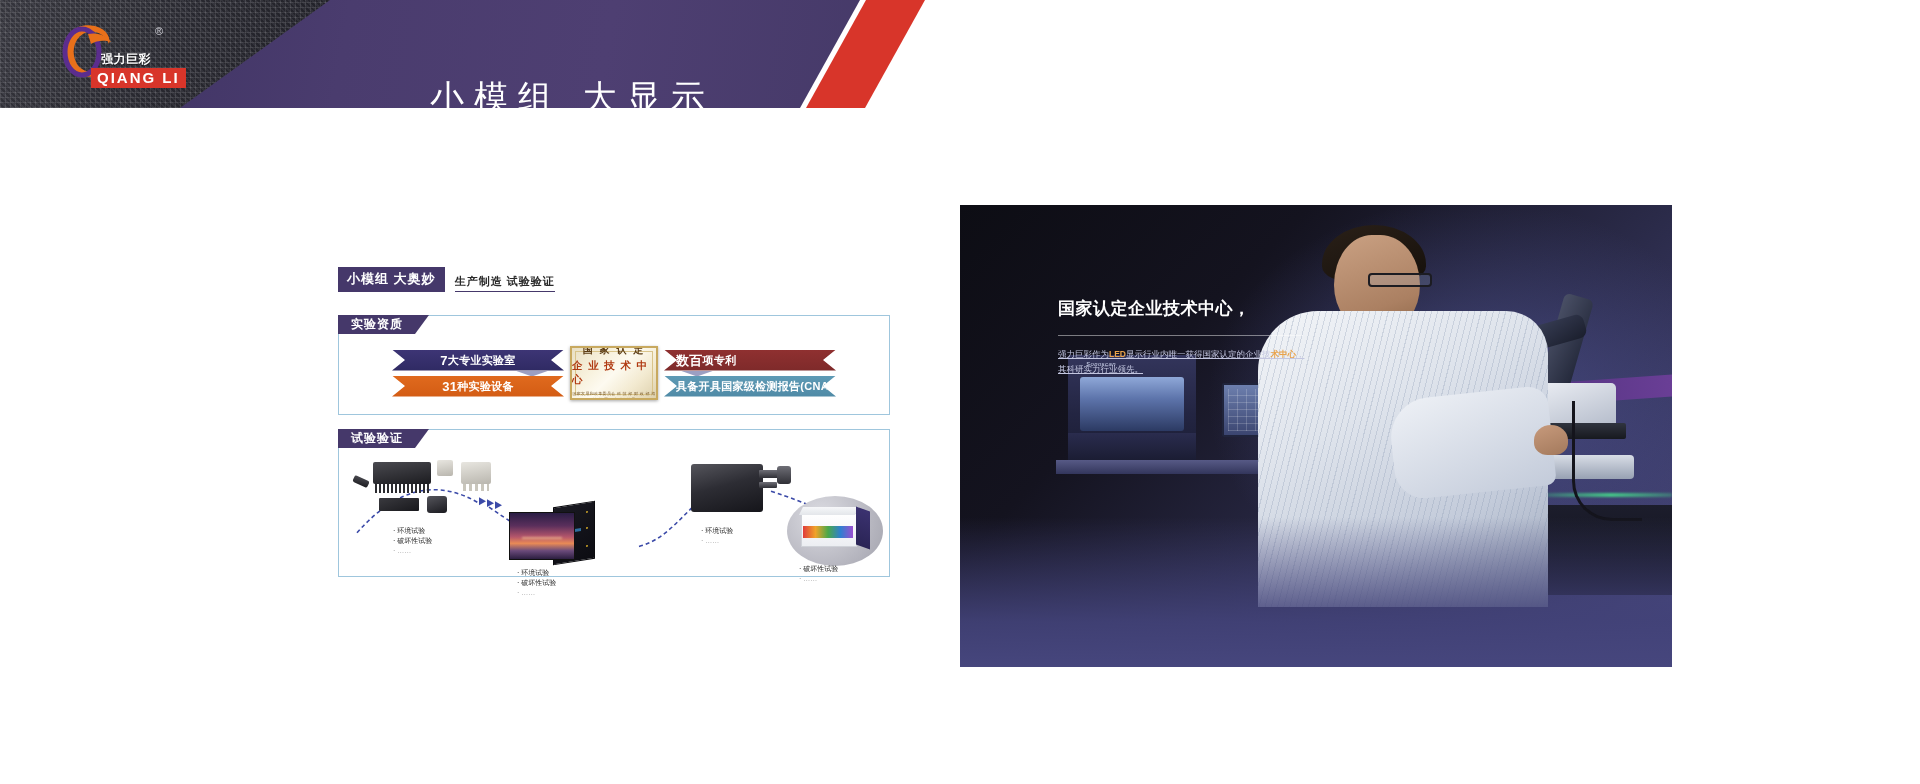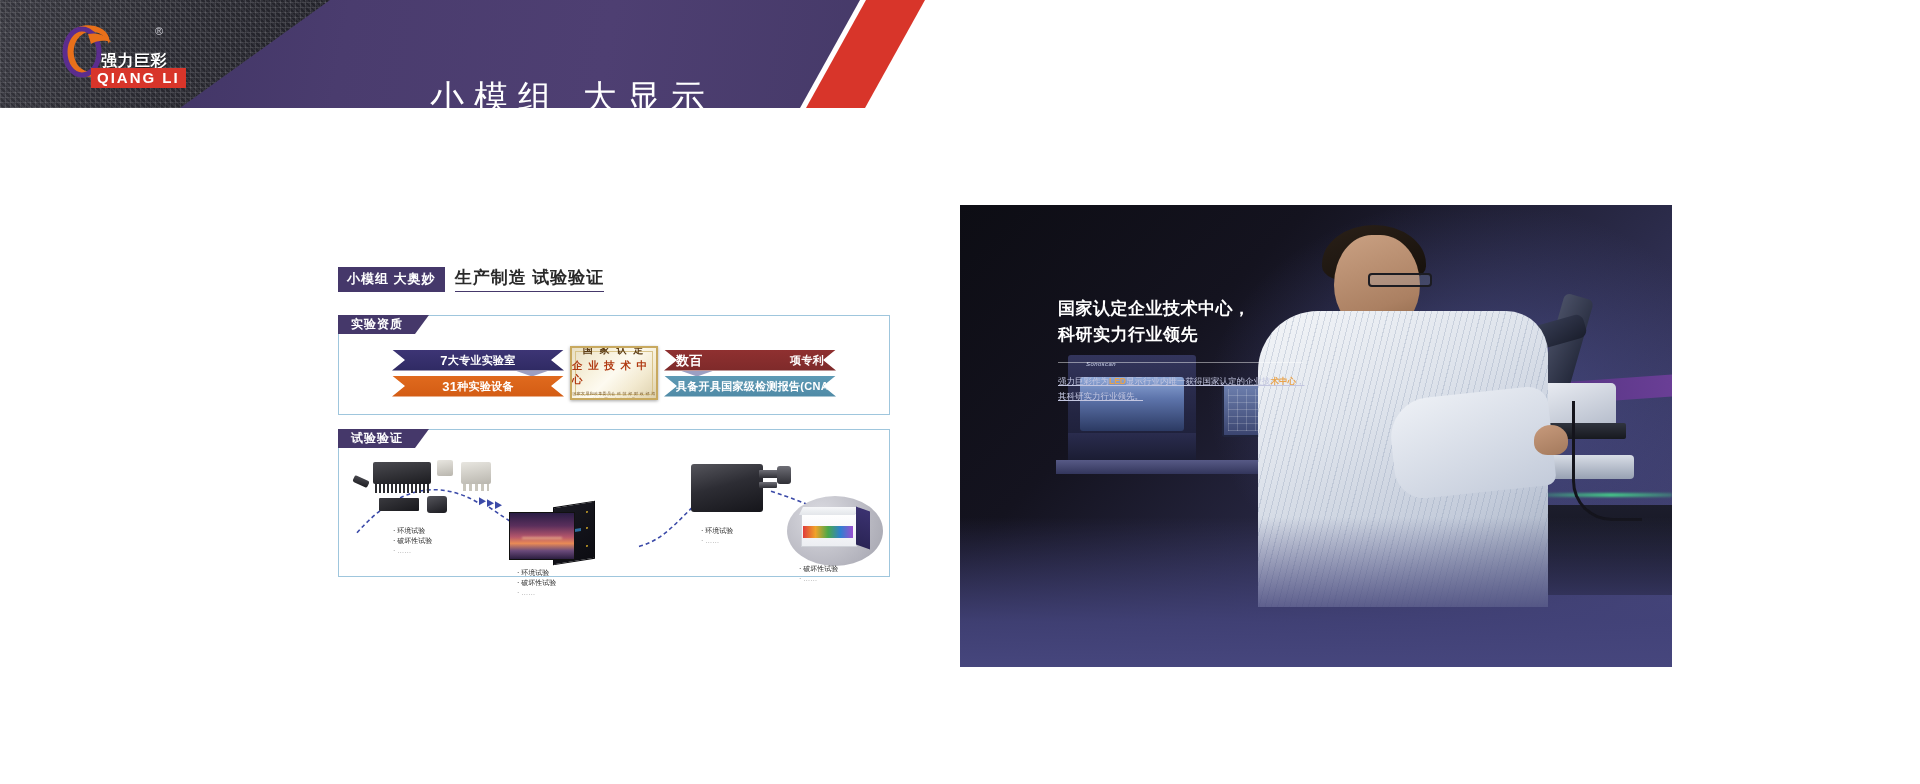--- a/index.html
+++ b/index.html
@@ -54,21 +54,21 @@
     position: absolute; left: 55px; top: 18px; width: 130px; height: 72px;
     z-index: 6;
   }
   .logo-mark { position: absolute; left: 0; top: 0; width: 60px; height: 62px; }
   .logo-reg {
     position: absolute; left: 100px; top: 8px;
     color: #cfcfd6; font-size: 11px; line-height: 1;
   }
   .logo-cn {
     position: absolute; left: 46px; top: 33px;
-    font-size: 16px; font-weight: 700; color: #ffffff;
+    font-size: 12px; font-weight: 700; color: #ffffff;
     letter-spacing: .5px; white-space: nowrap;
     text-shadow: 0 1px 1px rgba(0,0,0,.6);
   }
   .logo-en {
     position: absolute; left: 36px; top: 50px;
     background: #d8352a; color: #ffffff;
     font-size: 15px; font-weight: 700; letter-spacing: 2px;
     padding: 1px 6px 2px; white-space: nowrap;
   }
 
@@ -83,21 +83,21 @@
   
   .left-col { position: absolute; left: 338px; top: 270px; width: 552px; }
 
   .tabs { display: flex; align-items: flex-end; gap: 10px; height: 22px; }
   .tab-active {
     background: #45386a; color: #ffffff;
     font-size: 13px; font-weight: 700; letter-spacing: 1px;
     padding: 3px 9px 4px; white-space: nowrap;
   }
   .tab-rest {
-    color: #2a2a2a; font-size: 17px; font-weight: 700; letter-spacing: 1px;
+    color: #2a2a2a; font-size: 11px; font-weight: 700; letter-spacing: 1px;
     border-bottom: 1.5px solid #45386a; padding-bottom: 2px; white-space: nowrap;
   }
 
   .panel {
     margin-top: 23px;
     border: 1px solid #9fc6dd;
     background: #ffffff;
     position: relative;
   }
   .panel-1 { height: 100px; }
@@ -129,21 +129,21 @@
     display: flex; align-items: center;
     letter-spacing: .3px;
   }
   .abar .num { font-size: 13px; font-weight: 700; }
   .abar-l {
     clip-path: polygon(0 0, 100% 0, calc(100% - 13px) 50%, 100% 100%, 0 100%, 13px 50%);
     justify-content: center; padding-left: 12px; padding-right: 12px;
   }
   .abar-r {
     clip-path: polygon(0 0, 100% 0, calc(100% - 13px) 50%, 100% 100%, 0 100%, 13px 50%);
-    justify-content: space-between; padding-left: 12px; padding-right: 12px;
+    justify-content: flex-start; padding-left: 12px; padding-right: 12px;
   }
   .abar-shadow {
     position: absolute; height: 6px; width: 34px; background: #7b7fae; opacity:.75;
     clip-path: polygon(0 0, 100% 0, 50% 100%);
   }
   .bar-blue   { background: linear-gradient(180deg,#3d3575,#2f2a63); }
   .bar-orange { background: linear-gradient(180deg,#e06a1e,#d35c14); }
   .bar-red    { background: linear-gradient(180deg,#8f3030,#7e2a2a); }
   .bar-teal   { background: linear-gradient(180deg,#5e9ab5,#4f8aa6); }
   .abar-s-wrap { position: relative; height: 21px; }
@@ -626,21 +626,20 @@
         <div class="p-arm"></div>
         <div class="p-hand"></div>
       </div>
 
       <div class="fade-bottom"></div>
     </div>
 
     <div class="rp-head">
       <div class="rp-title">
         <div>国家认定企业技术中心，</div>
-        <div>科研实力行业领先</div>
       </div>
       <div class="rp-rule"></div>
       <div class="rp-body"><span>强力巨彩作为</span><b>LED</b><span>显示行业内唯一获得国家认定的企业技</span><b>术中心</b><span>，其科研实力行业领先。</span></div>
     </div>
 
   </div>
 
 </div>
 
 </body></html>

